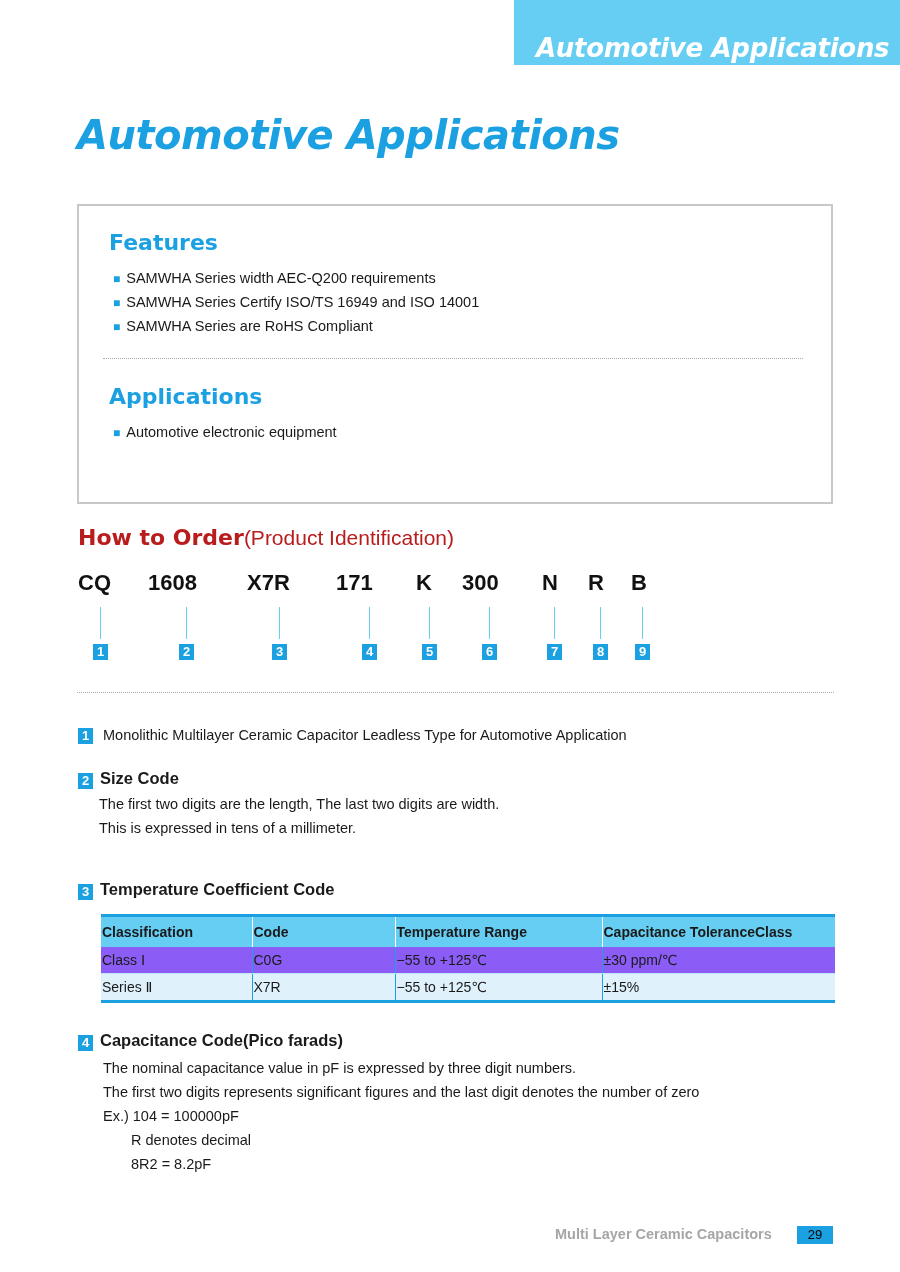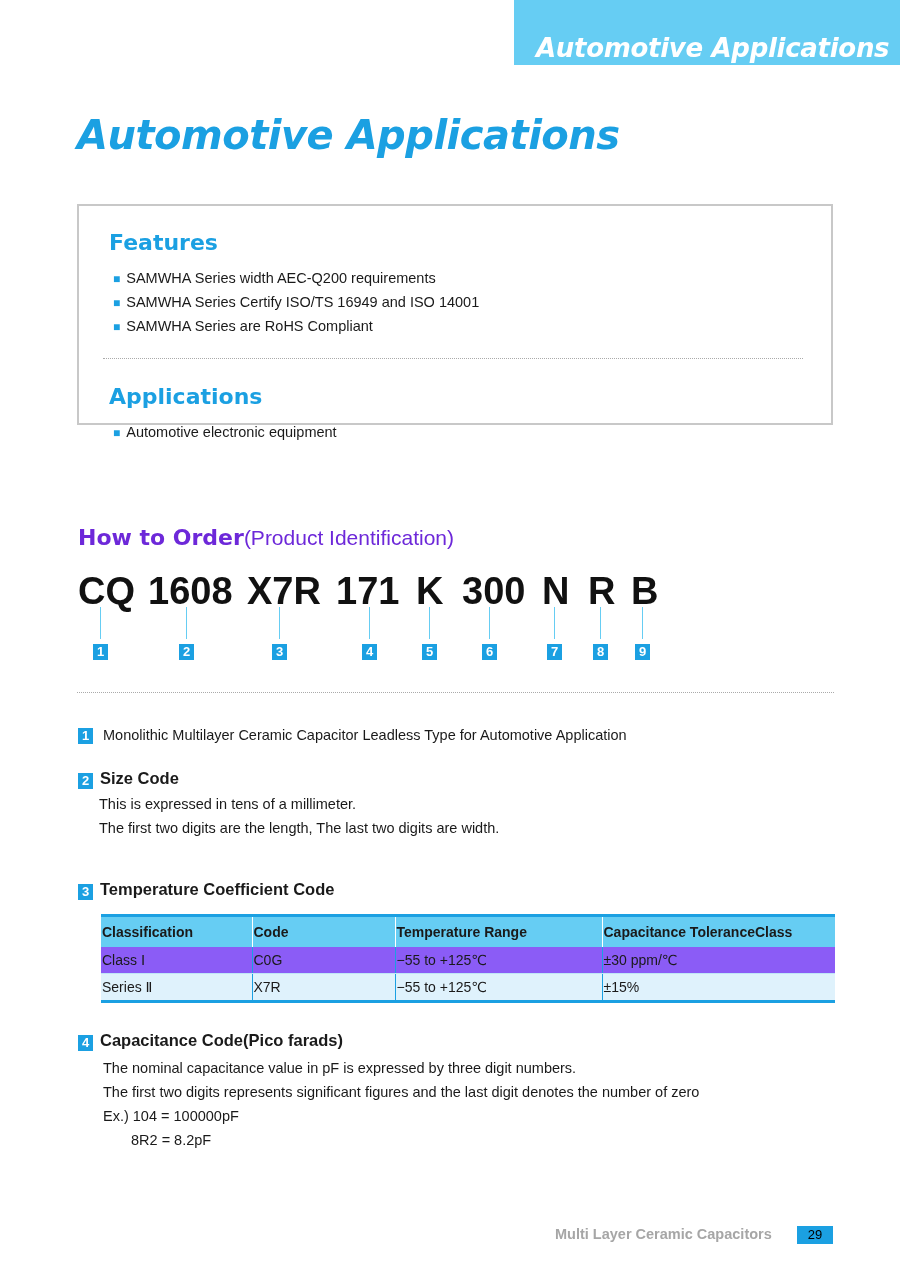--- a/index.html
+++ b/index.html
@@ -15,38 +15,38 @@
     position: absolute; left: 22px; bottom: 2px; color: #fff;
     font-weight: bold; font-style: italic; font-size: 26px; letter-spacing: -0.3px;
     font-family: "DejaVu Sans", sans-serif;
   }
   .page-title {
     position: absolute; left: 77px; top: 112px; color: #1ba0e2;
     font-weight: bold; font-style: italic; font-size: 40px; letter-spacing: -0.5px;
     font-family: "DejaVu Sans", sans-serif;
   }
   .info-box {
-    position: absolute; left: 77px; top: 204px; width: 756px; height: 221px;
+    position: absolute; left: 77px; top: 204px; width: 756px; height: 300px;
     border: 2px solid #c8c8c8; box-sizing: border-box;
   }
   .section-h {
     position: absolute; left: 30px; color: #1ba0e2; font-weight: bold; font-size: 22px;
     font-family: "DejaVu Sans", sans-serif;
   }
   .bullets { position: absolute; left: 34px; margin: 0; padding: 0; list-style: none; font-size: 14.5px; }
   .bullets li { height: 24px; line-height: 24px; }
   .bullets .dot { color: #1ba0e2; margin-right: 6px; font-size: 12px; }
   .dotted-sep { position: absolute; left: 24px; right: 28px; top: 152px; border-top: 1px dotted #aaa; }
   .hto {
-    position: absolute; left: 78px; top: 525px; font-size: 22px; color: #6d28d9;
+    position: absolute; left: 78px; top: 525px; font-size: 22px; color: #b91c1c;
   }
   .hto b { font-family: "DejaVu Sans", sans-serif; font-weight: bold; }
   .hto span.sub { font-weight: normal; font-size: 21px; }
   .code-part {
-    position: absolute; top: 570px; font-size: 38px; font-weight: bold; color: #111;
+    position: absolute; top: 570px; font-size: 22px; font-weight: bold; color: #111;
     font-family: "Liberation Sans", sans-serif;
     text-align: right;
   }
   .code-line { position: absolute; top: 607px; height: 32px; width: 0; border-left: 1px solid #66cdf3; }
   .num-badge {
     position: absolute; display: inline-block; width: 15px; height: 16px; line-height: 16px;
     background: #1ba0e2; color: #fff; font-size: 13px; text-align: center; font-weight: bold;
   }
   .num-badge.big { top: 644px; }
   .sep2 { position: absolute; left: 77px; width: 757px; top: 692px; border-top: 1px dotted #aaa; }
@@ -136,22 +136,22 @@
 <div class="sep2"></div>
 
 <div class="desc-row" style="top:727px">
   <span class="num-badge">1</span><span>Monolithic Multilayer Ceramic Capacitor Leadless Type for Automotive Application</span>
 </div>
 
 <div class="sub-h" style="top:769px">
   <span class="num-badge">2</span><span>Size Code</span>
 </div>
 <div class="para" style="top:792px">
+  <div>The first two digits are the length, The last two digits are width.</div>
   <div>This is expressed in tens of a millimeter.</div>
-  <div>The first two digits are the length, The last two digits are width.</div>
 </div>
 
 <div class="sub-h" style="top:880px">
   <span class="num-badge">3</span><span>Temperature Coefficient Code</span>
 </div>
 
 <table class="tc">
   <colgroup>
       <col style="width:151px">
       <col style="width:143px">
@@ -180,17 +180,18 @@
 </tbody>
   </table>
 
 <div class="sub-h" style="top:1031px">
   <span class="num-badge">4</span><span>Capacitance Code(Pico farads)</span>
 </div>
 <div class="para p4" style="top:1056px">
   <div>The nominal capacitance value in pF is expressed by three digit numbers.</div>
   <div>The first two digits represents significant figures and the last digit denotes the number of zero</div>
   <div>Ex.) 104 = 100000pF</div>
+  <div style="padding-left:28px">R denotes decimal</div>
   <div style="padding-left:28px">8R2 = 8.2pF</div>
 </div>
 
 <div class="footer">Multi Layer Ceramic Capacitors</div>
 <div class="page-num">29</div>
 
 </body></html>

